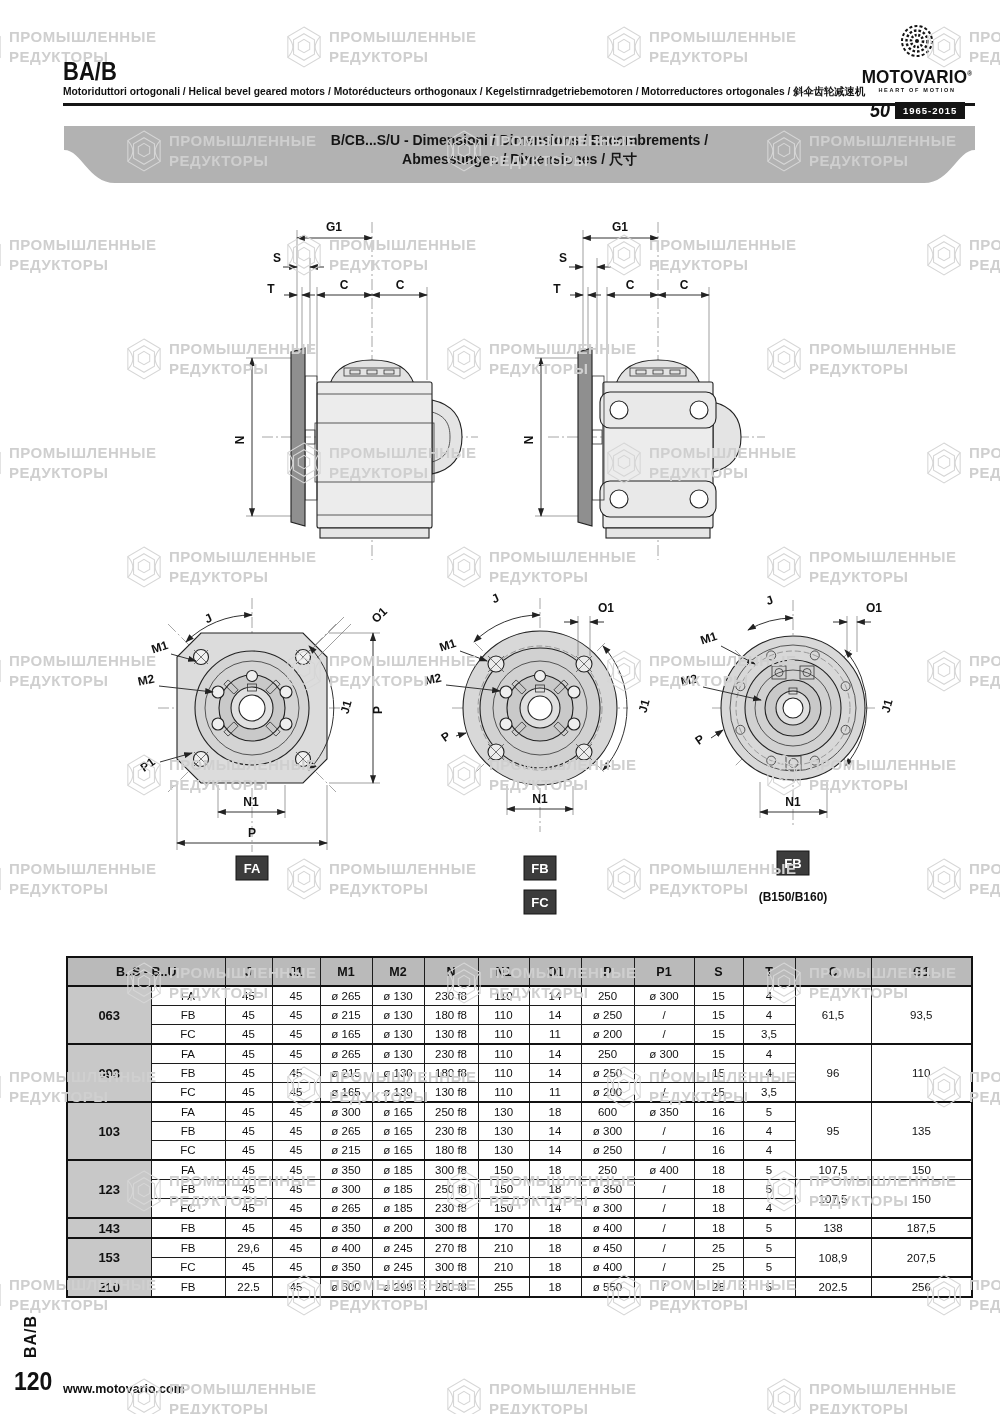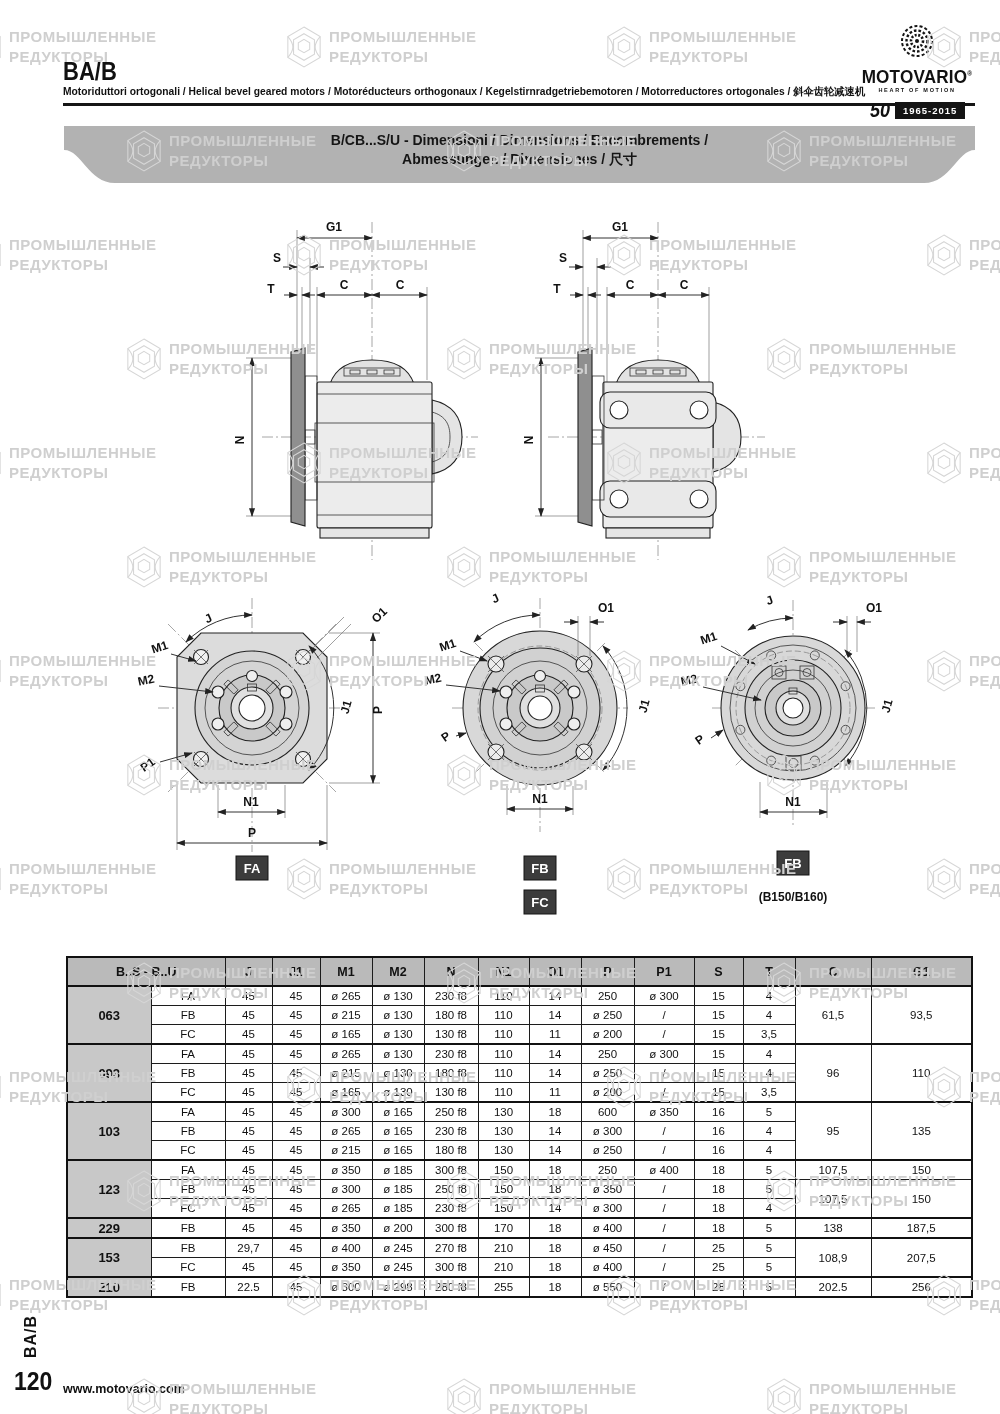--- a/index.html
+++ b/index.html
@@ -1194,40 +1194,40 @@
         <td>ø 185</td>
         <td>230 f8</td>
         <td>150</td>
         <td>14</td>
         <td>ø 300</td>
         <td>/</td>
         <td>18</td>
         <td>4</td>
       </tr>
       <tr class="group-start">
-        <td rowspan="1" class="size">229</td>
+        <td rowspan="1" class="size">143</td>
         <td>FB</td>
         <td>45</td>
         <td>45</td>
         <td>ø 350</td>
         <td>ø 200</td>
         <td>300 f8</td>
         <td>170</td>
         <td>18</td>
         <td>ø 400</td>
         <td>/</td>
         <td>18</td>
         <td>5</td>
         <td rowspan="1">138</td>
         <td rowspan="1">187,5</td>
       </tr>
       <tr class="group-start">
         <td rowspan="2" class="size">153</td>
         <td>FB</td>
-        <td>29,7</td>
+        <td>29,6</td>
         <td>45</td>
         <td>ø 400</td>
         <td>ø 245</td>
         <td>270 f8</td>
         <td>210</td>
         <td>18</td>
         <td>ø 450</td>
         <td>/</td>
         <td>25</td>
         <td>5</td>

